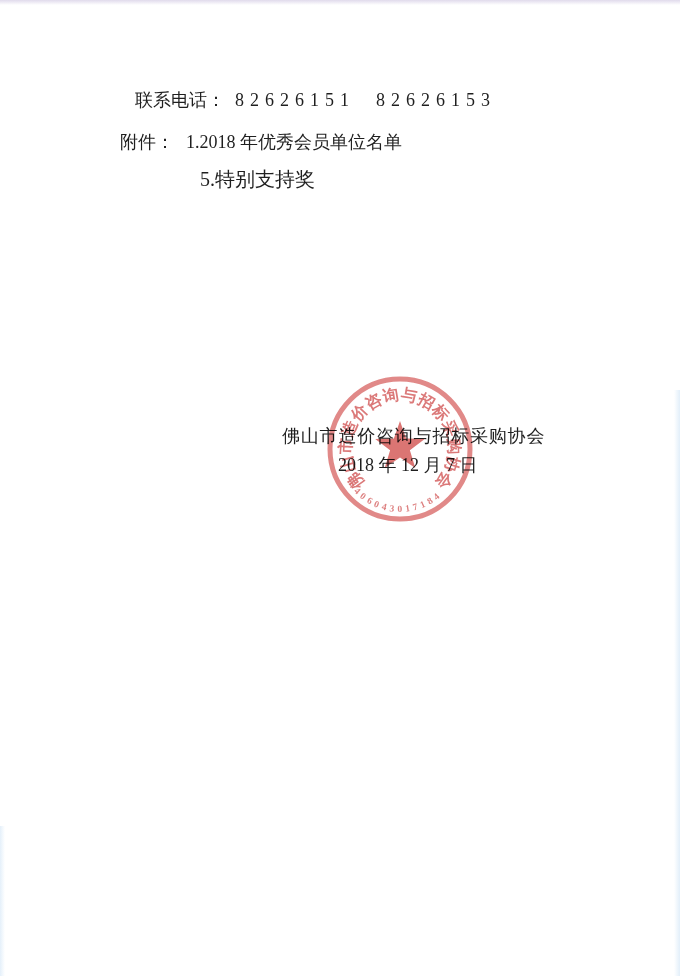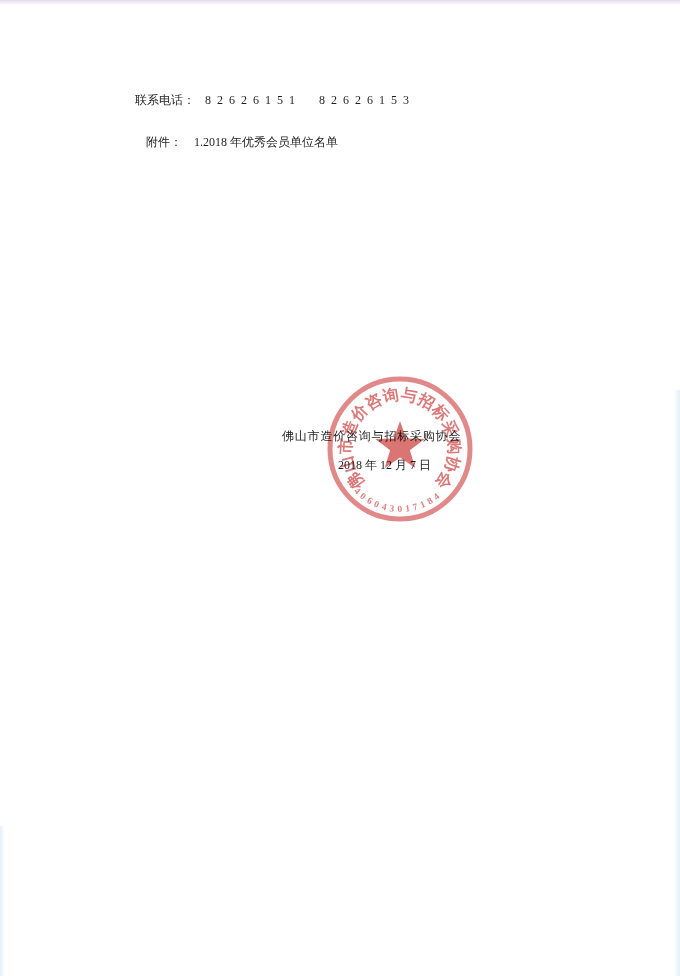--- a/index.html
+++ b/index.html
@@ -5,24 +5,24 @@
   html, body { margin: 0; padding: 0; background: #ffffff; }
   .page {
     position: relative;
     width: 680px;
     height: 976px;
     background: #ffffff;
     overflow: hidden;
     font-family: "Liberation Serif", "DejaVu Serif", serif;
     color: #1f1f1f;
   }
-  .line { position: absolute; font-size: 12px; white-space: pre; line-height: 24px; }
+  .line { position: absolute; font-size: 18px; white-space: pre; line-height: 24px; }
   .contact { left: 135px; top: 88px; }
   .contact .nums { letter-spacing: 6px; margin-left: 10px; }
-  .attach-first { left: 146px; top: 130px; }
+  .attach-first { left: 120px; top: 130px; }
   .attach-first .item0 { margin-left: 12px; }
   .attach-rest { position: absolute; left: 200px; top: 167px; }
   .attach-item { height: 37.6px; font-size: 20px; white-space: pre; line-height: 24px; }
   .signature { left: 282px; top: 424px; letter-spacing: 0.8px; }
   .sign-date { left: 338px; top: 453px; }
 
   .seal {
     position: absolute;
     left: 305px;
     top: 354px;
@@ -52,20 +52,21 @@
 
   <div class="artifact artifact-top"></div>
   <div class="artifact artifact-right"></div>
   <div class="artifact artifact-left"></div>
 
   <div class="line contact"><span>联系电话：</span><span class="nums">82626151  82626153</span></div>
 
   <div class="line attach-first"><span>附件：</span><span class="item0">1.2018 年优秀会员单位名单</span></div>
 
   <div class="attach-rest">
+    <div class="attach-item">5.特别支持奖</div>
   </div>
 
   <div class="line signature">佛山市造价咨询与招标采购协会</div>
   <div class="line sign-date">2018 年 12 月 7 日</div>
 
   <svg class="seal" width="190" height="190" viewBox="0 0 190 190">
     <defs>
       <path id="ringPath" d="M 60.35 129.65 A 49 49 0 1 1 129.65 129.65" fill="none"></path>
       <path id="codePath" d="M 43.4 131.1 A 63 63 0 0 0 146.6 131.1" fill="none"></path>
     </defs>

